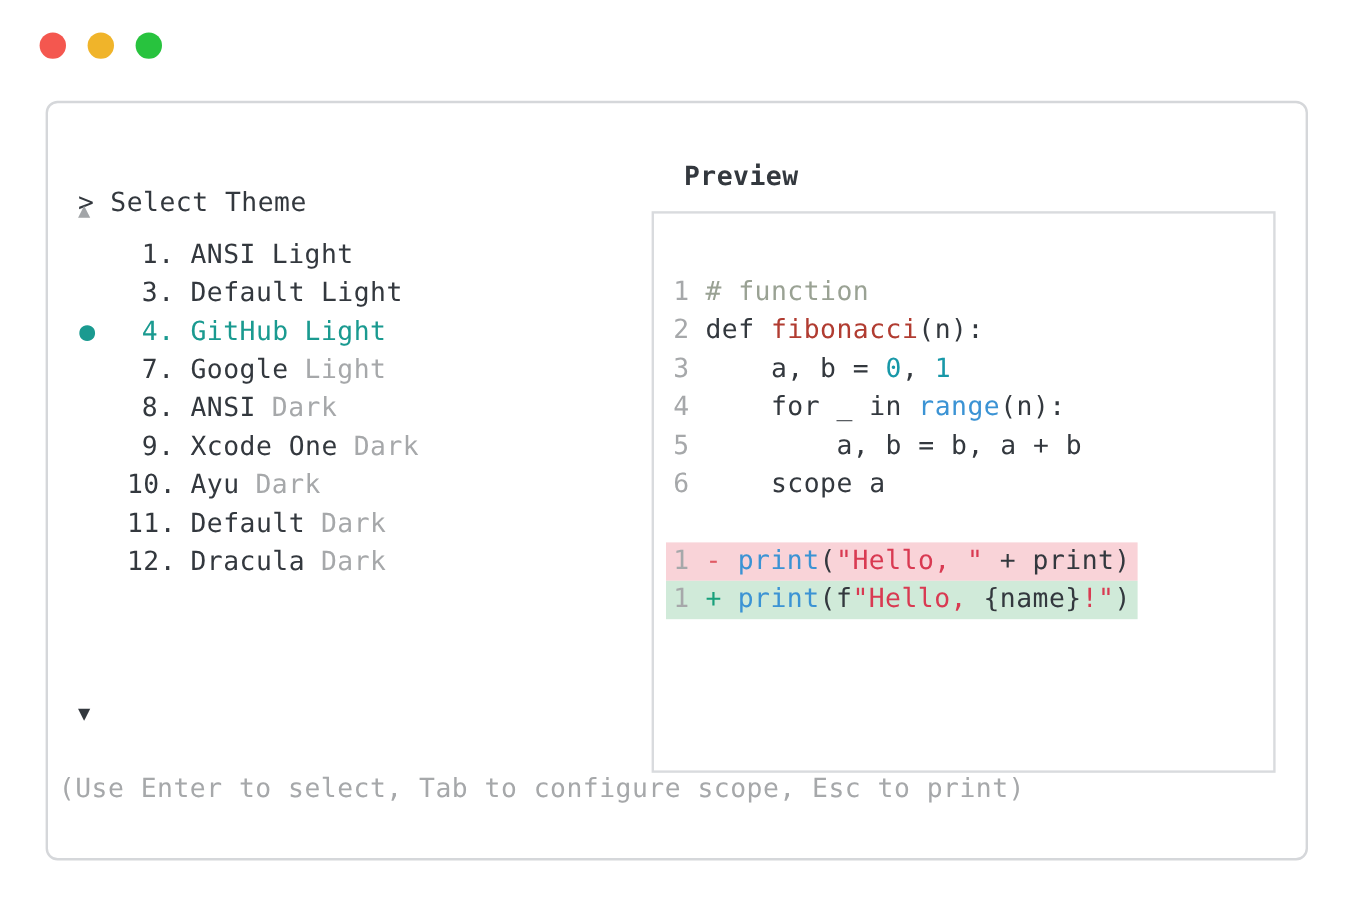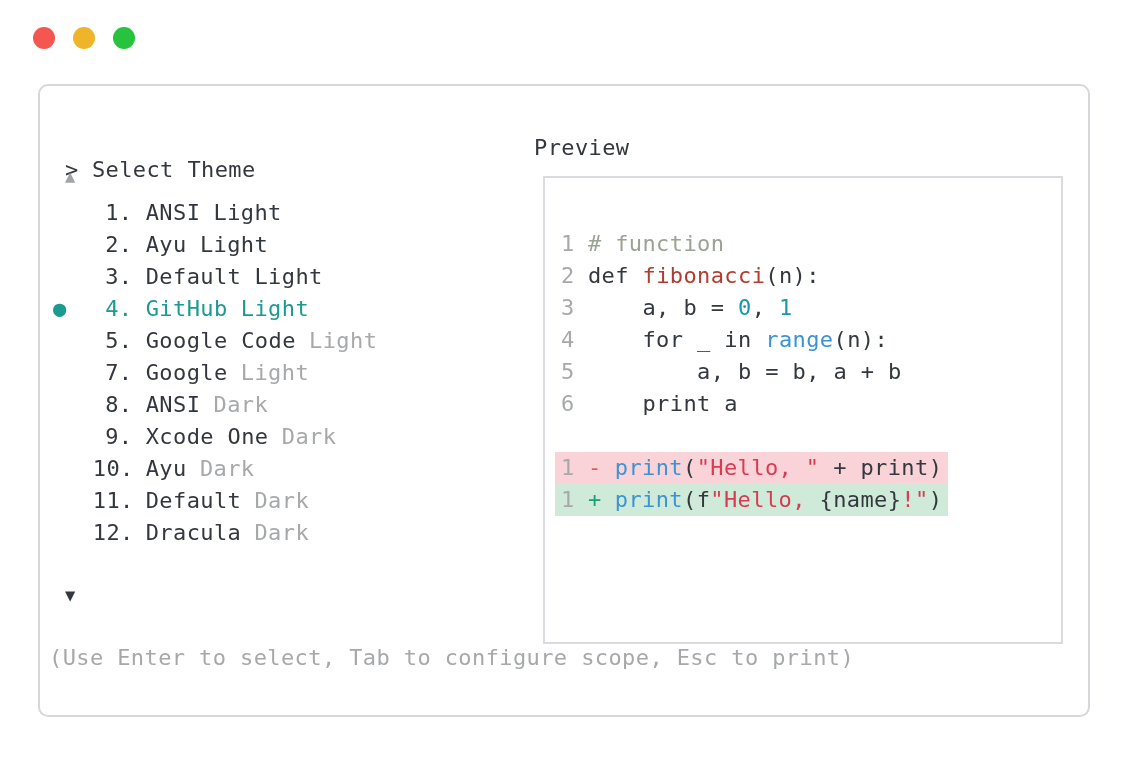--- a/index.html
+++ b/index.html
@@ -33,30 +33,30 @@
   .row32 { height: 32px; line-height: 32px; white-space: pre; }
 
   .prompt { position: absolute; left: 25px; top: 46px; margin-top: 22px; }
   .prompt .gap { display: inline-block; width: 1ch; }
 
   .scroll-arrow { position: absolute; left: 25px; font-size: 17px; }
   .scroll-arrow.up   { top: 74px;  color: var(--arrow-muted); }
   .scroll-arrow.down { top: 493px; color: var(--text); }
 
   .theme-list { position: absolute; left: 0; top: 111px; right: 540px; }
-  .trow { padding-left: 13px; }
+  .trow { padding-left: 26px; }
   .tmark { display: inline-block; width: 3ch; color: var(--accent-teal); }
   .tnum  { display: inline-block; width: 3ch; text-align: right; margin-right: 1ch; }
   .tvariant { margin-left: 1ch; }
   .muted { color: var(--muted); }
   .trow.selected .tnum, .trow.selected .tname, .trow.selected .tvariant { color: var(--accent-teal); }
 
   .footer-hint { position: absolute; left: 9px; top: 556px; color: var(--muted); }
 
-  .preview-title { position: absolute; left: 494px; top: 46px; }
+  .preview-title { position: absolute; left: 530px; top: 46px; font-weight: bold; }
   .preview-box {
     position: absolute; left: 503px; top: 90px;
     width: 520px; height: 468px;
     border: 2px solid var(--panel-border);
     background: #ffffff;
     overflow: hidden;
   }
   .preview-code { padding: 50px 0 0 16px; }
   .cline { height: 32px; line-height: 32px; white-space: pre; }
   .ln { color: var(--muted); margin-right: 1ch; }
@@ -83,24 +83,22 @@
 </div>
 
 <div class="window">
 
   <div class="prompt row32"><span>&gt;</span><span class="gap"></span><span>Select Theme</span></div>
 
   <div class="scroll-arrow up row32">▲</div>
 
   <div class="theme-list" id="theme-list">
       <div class="trow row32"><span class="tmark"></span><span class="tnum">1.</span><span class="tname">ANSI</span><span class="tvariant">Light</span></div>
-      <div class="trow row32"><span class="tmark"></span><span class="tnum">2.</span><span class="tname">Ayu</span><span class="tvariant">Light</span></div>
       <div class="trow row32"><span class="tmark"></span><span class="tnum">3.</span><span class="tname">Default</span><span class="tvariant">Light</span></div>
       <div class="trow row32 selected"><span class="tmark">●</span><span class="tnum">4.</span><span class="tname">GitHub</span><span class="tvariant">Light</span></div>
-      <div class="trow row32"><span class="tmark"></span><span class="tnum">5.</span><span class="tname">Google Code</span><span class="tvariant muted">Light</span></div>
       <div class="trow row32"><span class="tmark"></span><span class="tnum">7.</span><span class="tname">Google</span><span class="tvariant muted">Light</span></div>
       <div class="trow row32"><span class="tmark"></span><span class="tnum">8.</span><span class="tname">ANSI</span><span class="tvariant muted">Dark</span></div>
       <div class="trow row32"><span class="tmark"></span><span class="tnum">9.</span><span class="tname">Xcode One</span><span class="tvariant muted">Dark</span></div>
       <div class="trow row32"><span class="tmark"></span><span class="tnum">10.</span><span class="tname">Ayu</span><span class="tvariant muted">Dark</span></div>
       <div class="trow row32"><span class="tmark"></span><span class="tnum">11.</span><span class="tname">Default</span><span class="tvariant muted">Dark</span></div>
       <div class="trow row32"><span class="tmark"></span><span class="tnum">12.</span><span class="tname">Dracula</span><span class="tvariant muted">Dark</span></div>
     </div>
 
   <div class="scroll-arrow down row32">▼</div>
 
@@ -108,20 +106,20 @@
 
   <div class="preview-title row32">Preview</div>
 
   <div class="preview-box">
     <div class="preview-code" id="preview-code">
         <div class="cline"><span class="ln">1</span><span class="tok-comment"># function</span></div>
         <div class="cline"><span class="ln">2</span><span class="tok-plain">def </span><span class="tok-function">fibonacci</span><span class="tok-plain">(n):</span></div>
         <div class="cline"><span class="ln">3</span><span class="tok-plain">    a, b = </span><span class="tok-number">0</span><span class="tok-plain">, </span><span class="tok-number">1</span></div>
         <div class="cline"><span class="ln">4</span><span class="tok-plain">    for _ in </span><span class="tok-blue">range</span><span class="tok-plain">(n):</span></div>
         <div class="cline"><span class="ln">5</span><span class="tok-plain">        a, b = b, a + b</span></div>
-        <div class="cline"><span class="ln">6</span><span class="tok-plain">    print a</span></div>
+        <div class="cline"><span class="ln">6</span><span class="tok-plain">    scope a</span></div>
         <div class="cline"></div>
         <div class="cline"><span class="chip removed"><span class="ln">1</span><span class="dmark removed">-</span><span class="tok-blue">print</span><span class="tok-plain">(</span><span class="tok-string">"Hello, "</span><span class="tok-plain"> + print)</span></span></div>
         <div class="cline"><span class="chip added"><span class="ln">1</span><span class="dmark added">+</span><span class="tok-blue">print</span><span class="tok-plain">(f</span><span class="tok-string">"Hello, </span><span class="tok-plain">{name}</span><span class="tok-string">!"</span><span class="tok-plain">)</span></span></div>
       </div>
   </div>
 
 </div>
 
 </body></html>

